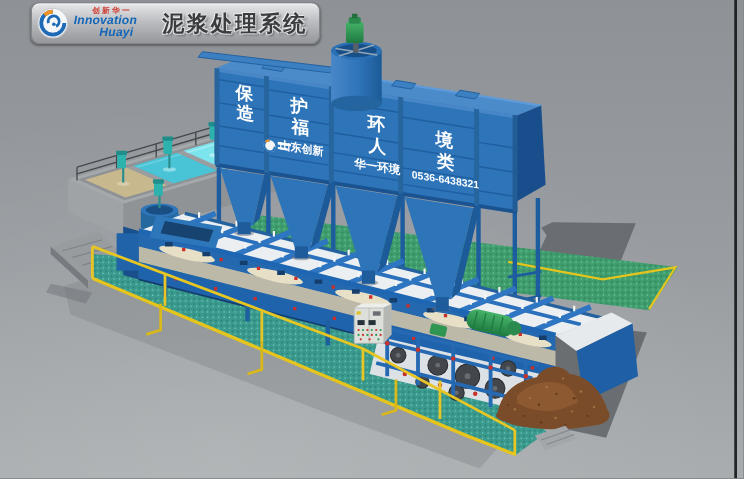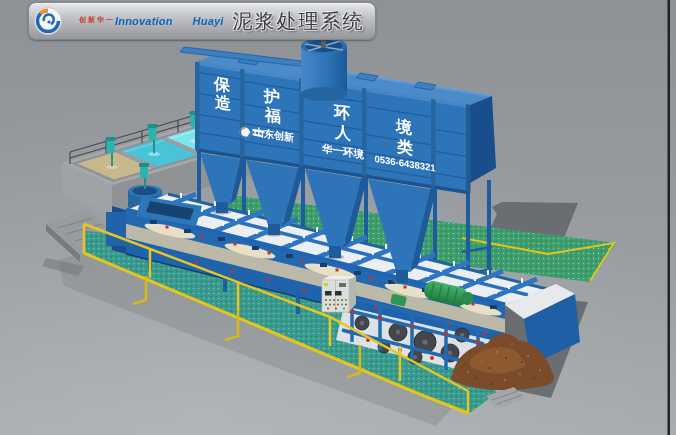--- a/index.html
+++ b/index.html
@@ -3,25 +3,25 @@
 <meta charset="utf-8">
 <style>
   html,body{margin:0;padding:0;background:#777;}
   .stage{position:relative;width:676px;height:435px;overflow:hidden;
          font-family:"Liberation Sans", sans-serif;background:#979b9e;}
   .scene-svg{position:absolute;left:0;top:0;}
   .logo-badge{position:absolute;left:28px;top:2px;height:34px;display:flex;align-items:center;
     gap:4px;padding:1px 10px 1px 4px;border-radius:8px;
     background:linear-gradient(180deg,#e7e8ea 0%,#bcbec1 45%,#95979b 100%);
     border:1px solid #83858a;box-shadow:inset 0 1px 0 #f4f4f6,0 1px 2px rgba(0,0,0,.35);}
-  .brand-text{display:flex;line-height:1;margin-top:1px;}
+  .brand-text{display:flex;flex-direction:column;line-height:1;margin-top:1px;align-items:center;}
   .brand-cn{font-size:7px;font-weight:bold;color:#cf3b2f;letter-spacing:2px;margin-left:12px;}
   .brand-en{font-size:11px;font-weight:800;font-style:italic;color:#1266b8;letter-spacing:.2px;}
   .brand-en.l2{margin-left:20px;}
-  .badge-title{font-size:20px;font-weight:400;color:#3a3c3e;letter-spacing:2px;margin-left:5px;
+  .badge-title{font-size:20px;font-weight:700;color:#3a3c3e;letter-spacing:2px;margin-left:19px;
     text-shadow:-1px -1px 0 #e9eaec,1px -1px 0 #d6d7d9,-1px 1px 0 #d6d7d9,1px 1px 0 #c6c7ca,2px 2px 2px rgba(40,40,45,.45);}
 </style>
 </head>
 <body>
 
 <div class="stage">
 <svg class="scene-svg" width="676" height="435" viewBox="0 0 676 435" xmlns="http://www.w3.org/2000/svg">
   <defs>
     <linearGradient id="bgGrad" x1="0" y1="0" x2="0" y2="1">
       <stop offset="0" stop-color="#8e9296"></stop>

